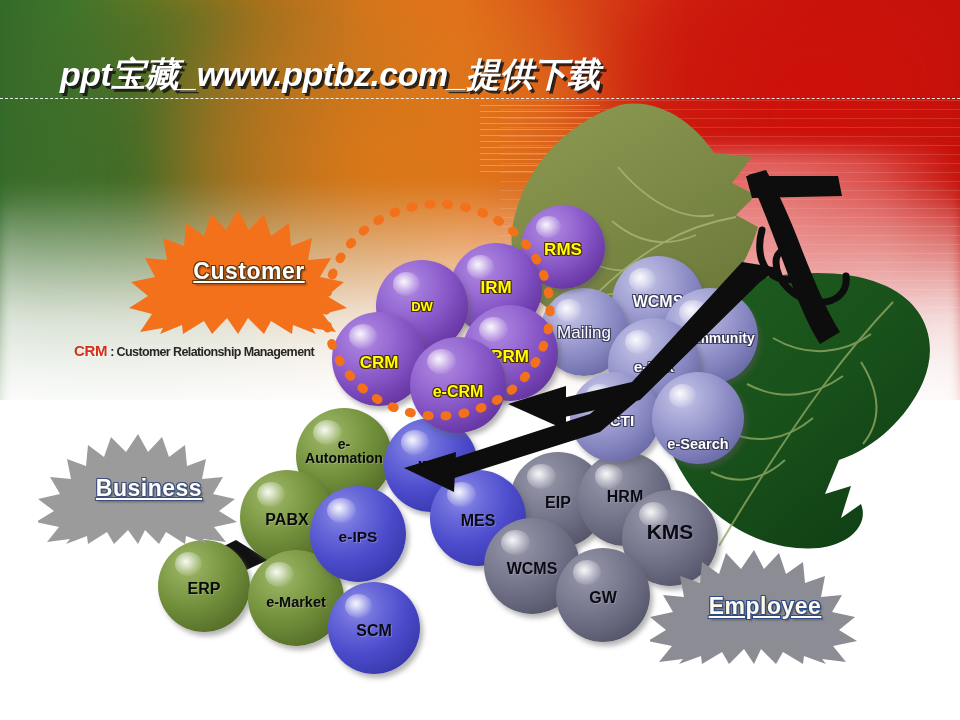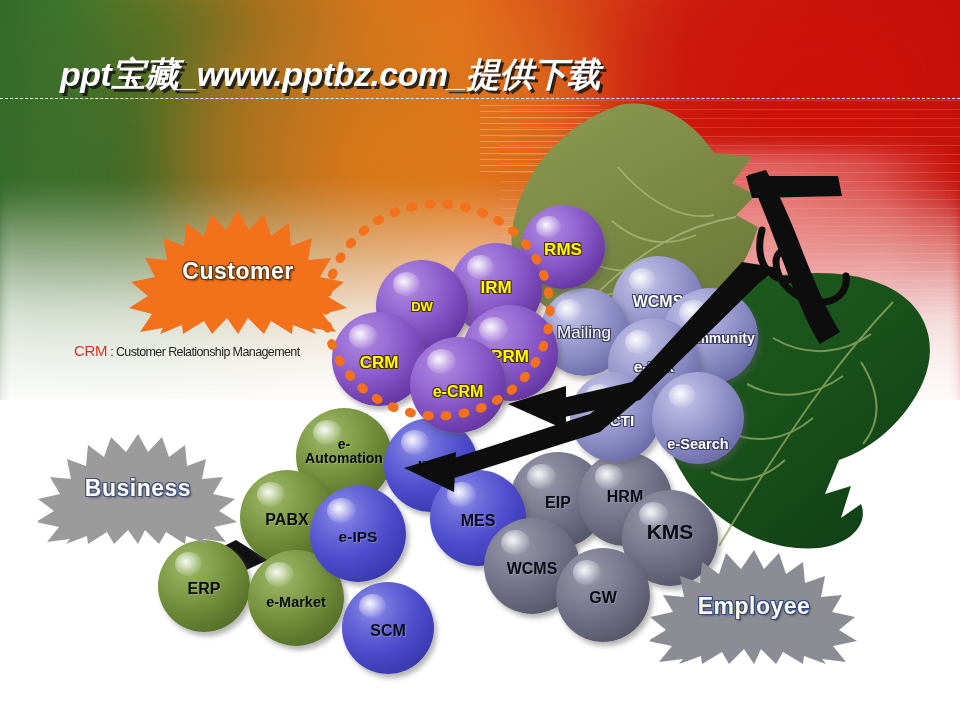--- a/index.html
+++ b/index.html
@@ -61,39 +61,39 @@
   }
   .dashline{position:absolute;left:0;top:98px;width:960px;height:0;
     border-top:1px dashed rgba(255,255,255,.9);z-index:39;}
 
   
   .leaf{position:absolute;z-index:5;}
   .leaf svg{display:block;}
 
   
   .burst{position:absolute;z-index:30;}
-  .burst .lbl{position:absolute;left:0;top:0;width:100%;height:100%;
+  .burst .lbl{position:absolute;left:11px;top:0;width:100%;height:100%;
     display:flex;align-items:center;justify-content:center;
-    font-size:23px;font-weight:bold;letter-spacing:.5px;}
+    font-size:23px;font-weight:bold;letter-spacing:.5px;text-decoration:underline;}
   .burst.customer .lbl{color:#ffffff;text-shadow:
       -1px -1px 0 #5a3a10, 1px -1px 0 #5a3a10, -1px 1px 0 #5a3a10, 1px 1px 0 #5a3a10,
       2px 2px 2px rgba(0,0,0,.45);}
   .burst.business .lbl{color:#ffffff;text-shadow:
       -1px -1px 0 #3e4f7a, 1px -1px 0 #3e4f7a, -1px 1px 0 #3e4f7a, 1px 1px 0 #3e4f7a,
       2px 2px 2px rgba(0,0,0,.35);}
   .burst.employee .lbl{color:#fffbe8;text-shadow:
       -1px -1px 0 #2f4a86, 1px -1px 0 #2f4a86, -1px 1px 0 #2f4a86, 1px 1px 0 #2f4a86,
       2px 2px 2px rgba(0,0,0,.35);}
 
   
   .crm-ellipse{position:absolute;z-index:28;}
 
   
   .crm-caption{position:absolute;left:74px;top:342px;z-index:35;white-space:nowrap;
-    font-size:12px;font-weight:normal;}
+    font-size:12px;font-weight:bold;}
   .crm-caption .c1{color:#d4301a;font-size:15px;letter-spacing:-.3px;
      text-shadow:1px 1px 0 rgba(255,255,255,.6);}
   .crm-caption .c2{color:#262626;font-size:12.5px;letter-spacing:-.6px;}
 
   
   .grape{position:absolute;border-radius:50%;z-index:10;
     box-shadow:3px 4px 5px rgba(90,90,90,.45);}
   .grape .hl{position:absolute;border-radius:50%;pointer-events:none;
     left:18%;top:13%;width:30%;height:26%;
     background:radial-gradient(ellipse at 40% 40%, rgba(255,255,255,.92) 0%, rgba(255,255,255,.35) 45%, rgba(255,255,255,0) 78%);}
@@ -272,21 +272,21 @@
           <div class="cap" style="font-size: 16px; top: 41px;">IBS</div>
         </div>
         <div class="grape g-blue" style="left: 430px; top: 470px; width: 96px; height: 96px; z-index: 14;">
           <div class="hl"></div>
           <div class="cap" style="font-size: 16px; top: 42px;">MES</div>
         </div>
         <div class="grape g-blue" style="left: 310px; top: 486px; width: 96px; height: 96px; z-index: 15;">
           <div class="hl"></div>
           <div class="cap" style="font-size: 15.5px; top: 42px;">e-IPS</div>
         </div>
-        <div class="grape g-blue" style="left: 342px; top: 582px; width: 92px; height: 92px; z-index: 17;">
+        <div class="grape g-blue" style="left: 328px; top: 582px; width: 92px; height: 92px; z-index: 17;">
           <div class="hl"></div>
           <div class="cap" style="font-size: 16px; top: 40px;">SCM</div>
         </div>
       </div>
       <div style="position: absolute; left: 0px; top: 0px; width: 960px; height: 720px;">
         <div class="grape g-gray" style="left: 510px; top: 452px; width: 96px; height: 96px; z-index: 12;">
           <div class="hl"></div>
           <div class="cap" style="font-size: 16px; top: 42px;">EIP</div>
         </div>
         <div class="grape g-gray" style="left: 578px; top: 452px; width: 94px; height: 94px; z-index: 13;">

